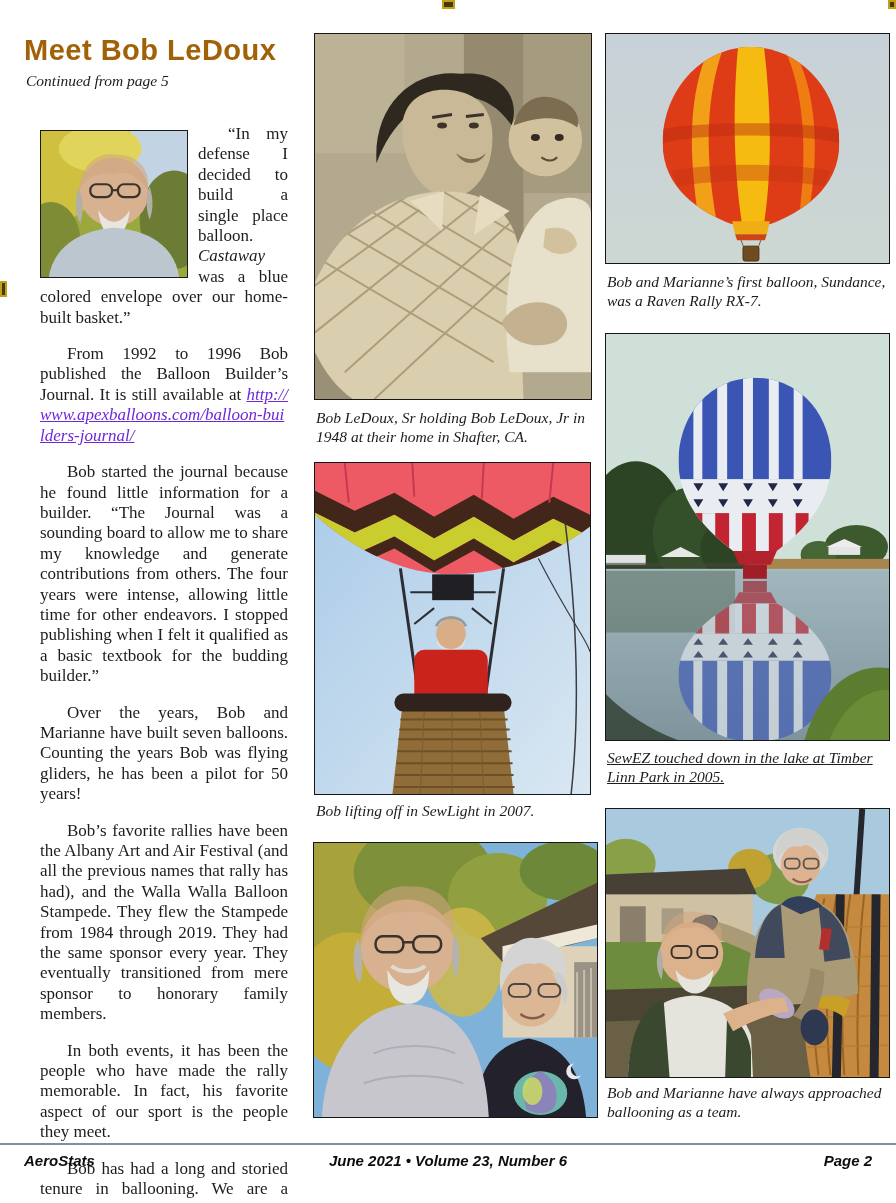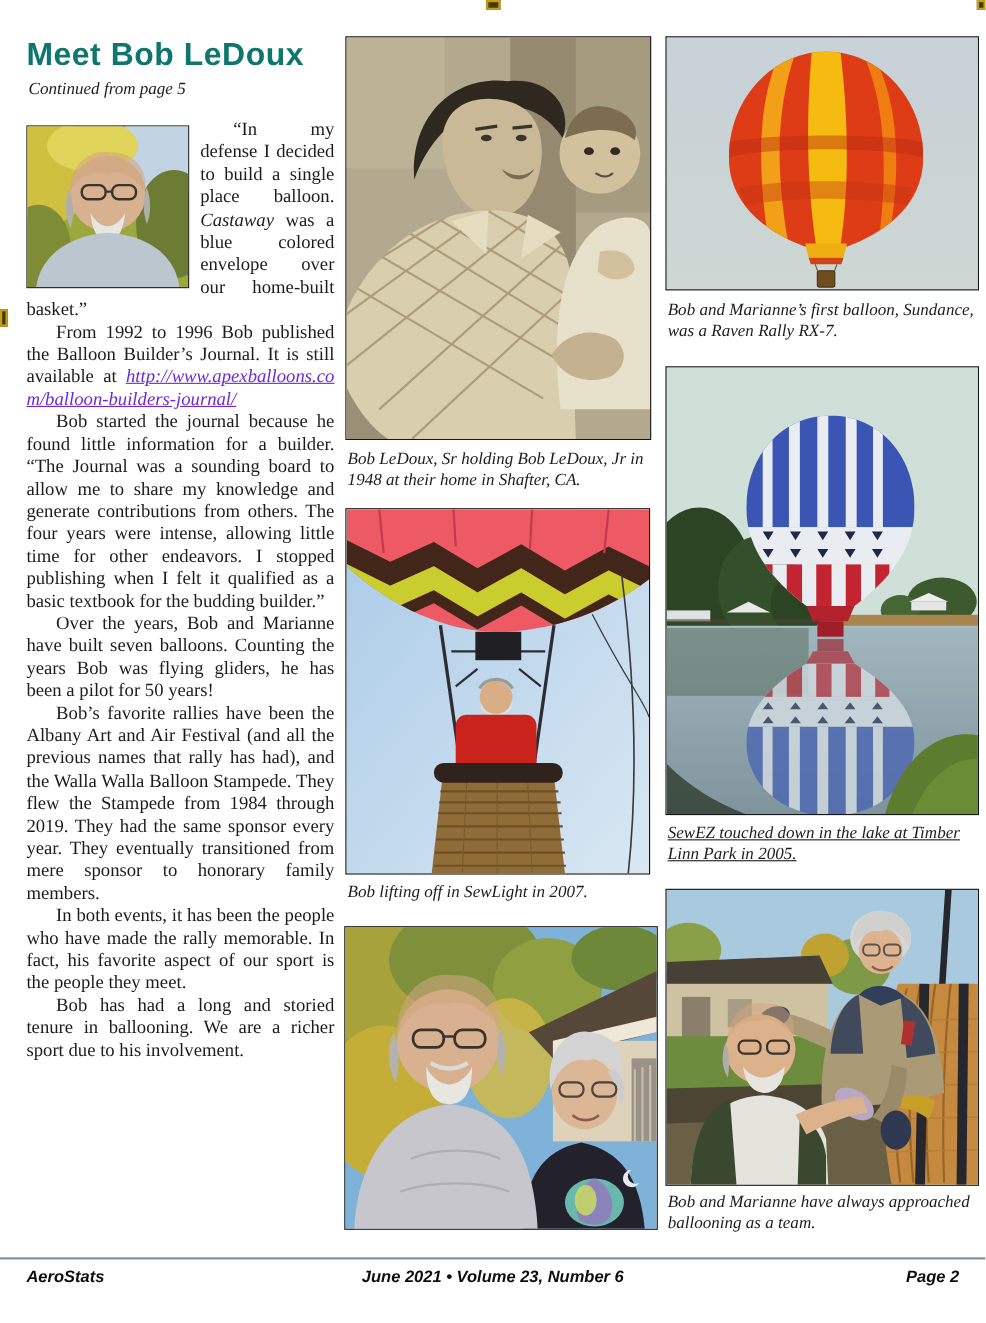--- a/index.html
+++ b/index.html
@@ -2,26 +2,26 @@
 <html><head>
 <meta charset="utf-8">
 <style>
   html,body{margin:0;padding:0;background:#ffffff;}
   .page{position:relative;width:896px;height:1203px;background:#ffffff;overflow:hidden;
         font-family:"Liberation Serif",serif;color:#1c1c1c;}
   
   .mark{position:absolute;background:#463a06;border:2px solid #c2a01a;box-sizing:border-box;}
   
   .title{position:absolute;left:24px;top:34px;font-family:"Liberation Sans",sans-serif;
-         font-weight:bold;font-size:29px;letter-spacing:0.5px;color:#0f766e;text-align:right;}
+         font-weight:bold;font-size:29px;letter-spacing:0.5px;color:#a16207;text-align:right;}
   .subtitle{position:absolute;left:26px;top:72px;font-style:italic;font-size:15.5px;}
   
   .col-left{position:absolute;left:24px;top:108px;width:280px;font-size:17px;
             line-height:20.4px;text-align:justify;}
-  .p{margin:0;text-indent:27px;}
+  .p{margin:16px;text-indent:27px;}
   .p.first{text-indent:30px;}
   .inset{float:left;width:148px;height:148px;border:1px solid #1a1a1a;margin:6px 10px 2px 0;
          box-sizing:border-box;display:block;}
   .inset svg{display:block;width:100%;height:100%;}
   .link{color:#6d28d9;font-style:italic;text-decoration:underline;word-break:break-all;cursor:pointer;}
   
   .photo{position:absolute;border:1px solid #161616;box-sizing:border-box;background:#ccc;}
   .photo svg{display:block;width:100%;height:100%;}
   .caption{position:absolute;font-style:italic;font-size:15.5px;line-height:19px;text-align:left;}
   

